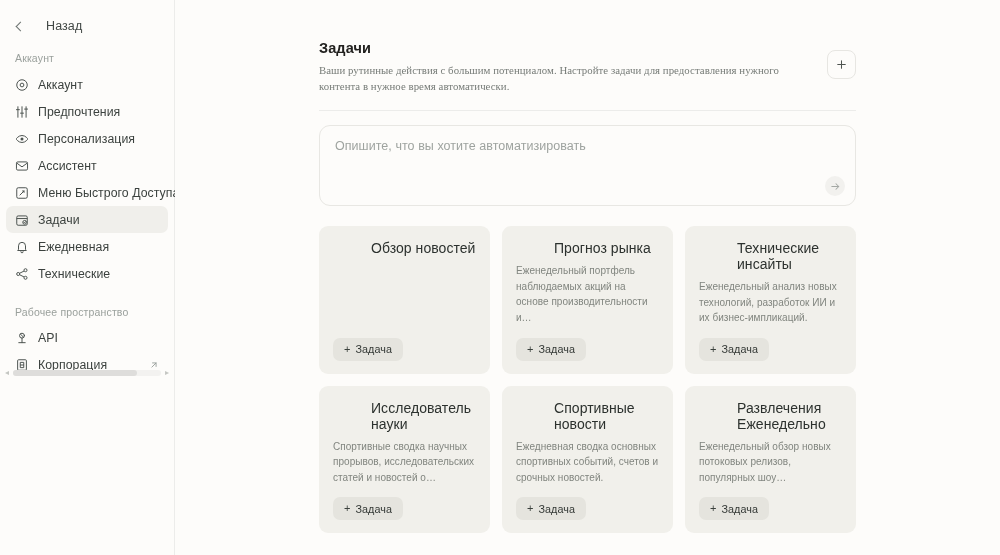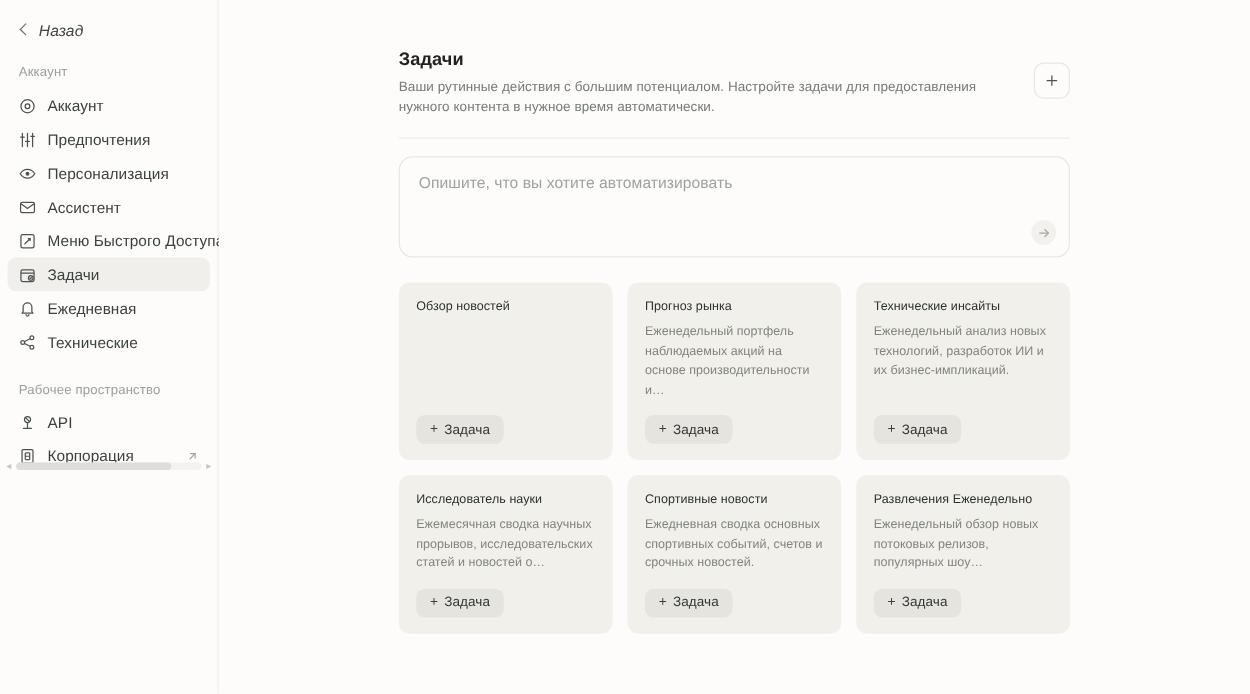--- a/index.html
+++ b/index.html
@@ -29,26 +29,25 @@
     height: 555px;
     background: #fdfcfa;
     border-right: 1px solid #ececea;
     position: relative;
     flex: 0 0 175px;
     padding: 0;
   }
 
   .back-row {
     display: flex;
-    align-items: flex-start;
-    gap: 7px;
+    align-items: center;
+    gap: 22px;
     padding: 18px 0 0 14px;
     cursor: pointer;
     height: 34px;
-    font-style: italic;
   }
   .back-chevron {
     width: 10px; height: 10px;
     display: inline-block;
     position: relative;
     flex: 0 0 10px;
   }
   .back-chevron::before {
     content: "";
     position: absolute;
@@ -172,20 +171,21 @@
     font-weight: 700;
     color: #22211f;
     letter-spacing: .1px;
     margin-bottom: 6px;
   }
   .page-sub {
     font-size: 10.8px;
     line-height: 1.5;
     color: #767b77;
     letter-spacing: .05px;
+    font-family: Liberation Serif, serif;
   }
   .add-btn {
     flex: 0 0 auto;
     width: 29px; height: 29px;
     border: 1px solid #e7e6e2;
     border-radius: 8px;
     background: #fdfcfa;
     display: flex;
     align-items: center;
     justify-content: center;
@@ -237,24 +237,25 @@
   .card {
     background: #f1f0eb;
     border-radius: 9px;
     padding: 14px 14px 13px 14px;
     min-height: 118px;
     display: flex;
     flex-direction: column;
     cursor: pointer;
   }
   .card-title {
-    font-size: 10px;
+    font-size: 14px;
     color: #2c312e;
     margin-bottom: 7px;
     letter-spacing: .05px;
+    margin-left: 38px;
   }
   .card-desc {
     font-size: 10px;
     line-height: 1.55;
     color: #81857f;
     letter-spacing: .03px;
     margin-bottom: 12px;
   }
   .card-btn {
     align-self: flex-start;
@@ -477,21 +478,21 @@
           <div class="card-title">Технические инсайты</div>
           <div class="card-desc">Еженедельный анализ новых технологий, разработок ИИ и их бизнес-импликаций.</div>
           <button class="card-btn">
             <span class="card-btn-plus">+</span>
             <span class="card-btn-label">Задача</span>
           </button>
         </div>
 
         <div class="card">
           <div class="card-title">Исследователь науки</div>
-          <div class="card-desc">Ежемесячная сводка научных прорывов, исследовательских статей и новостей о…</div>
+          <div class="card-desc">Спортивные сводка научных прорывов, исследовательских статей и новостей о…</div>
           <button class="card-btn">
             <span class="card-btn-plus">+</span>
             <span class="card-btn-label">Задача</span>
           </button>
         </div>
 
         <div class="card">
           <div class="card-title">Спортивные новости</div>
           <div class="card-desc">Ежедневная сводка основных спортивных событий, счетов и срочных новостей.</div>
           <button class="card-btn">

